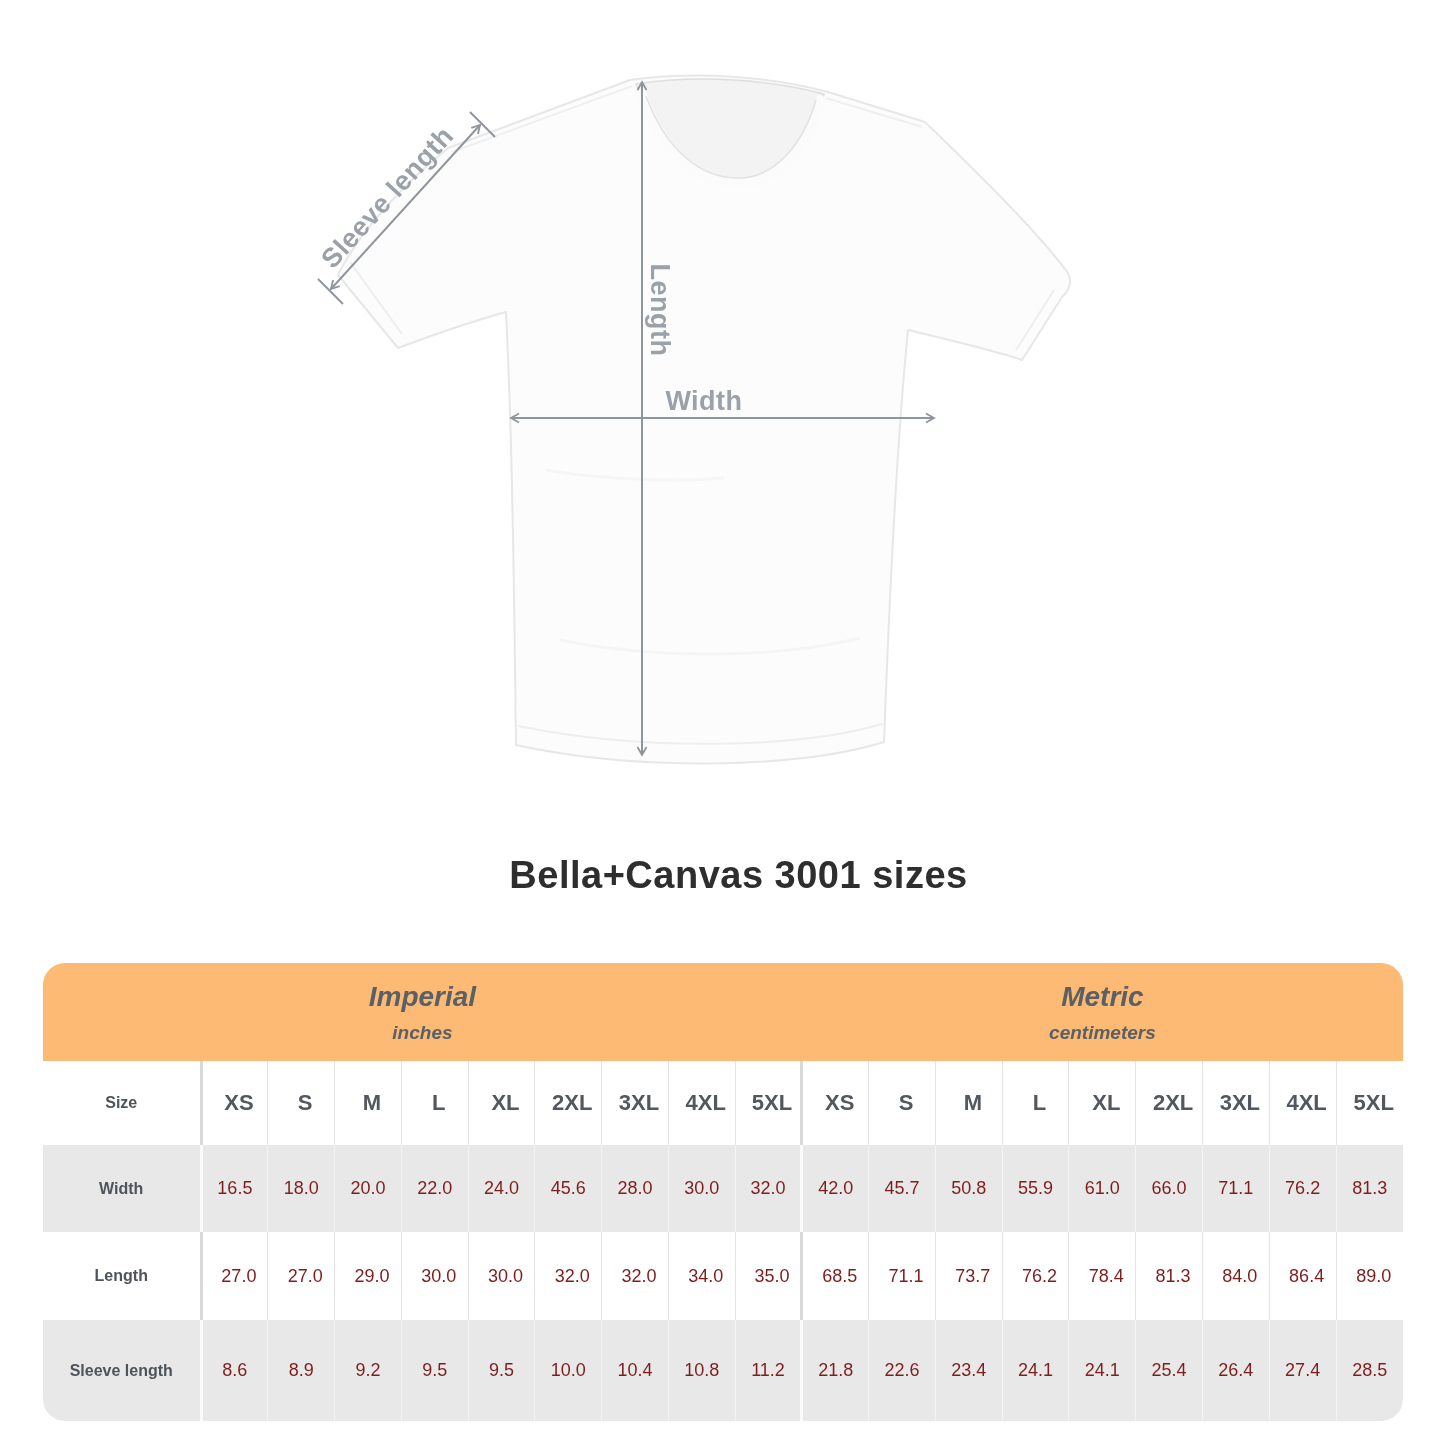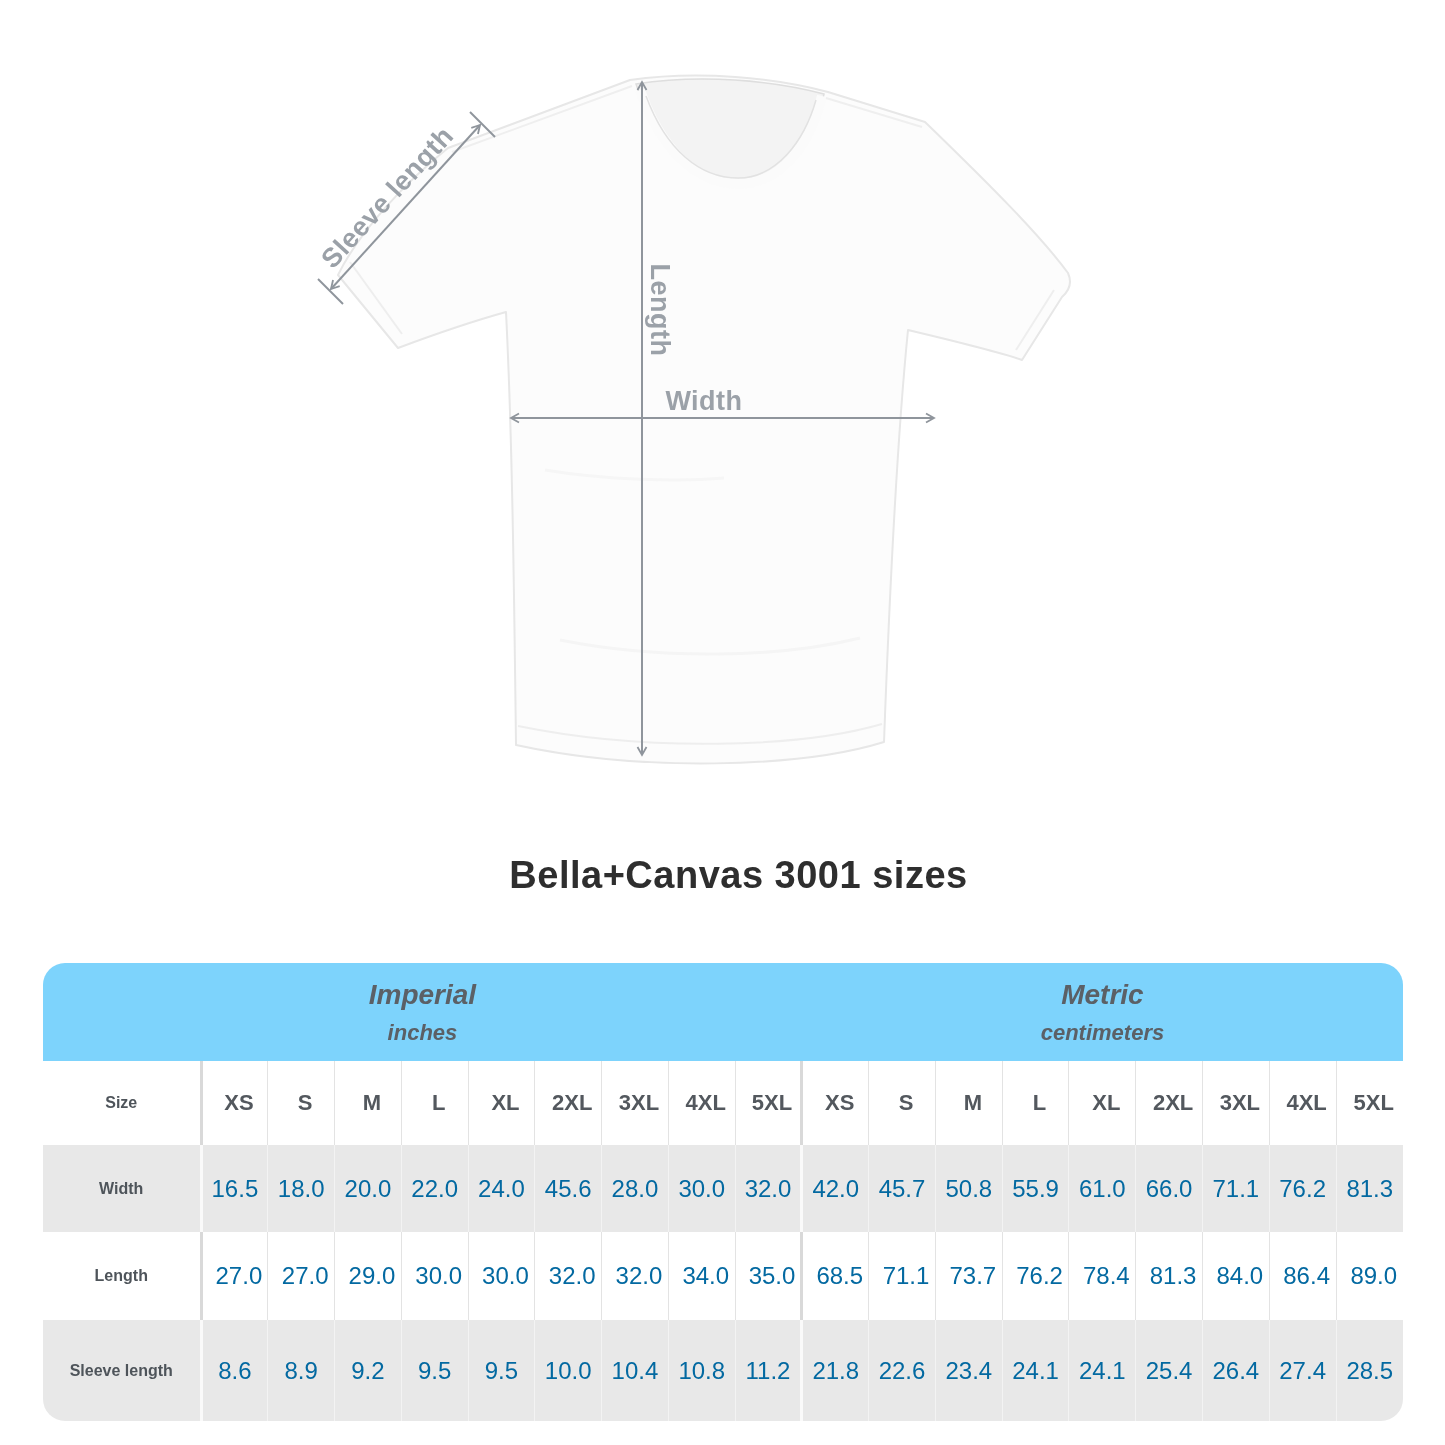--- a/index.html
+++ b/index.html
@@ -14,32 +14,32 @@
   .page-title{position:absolute;top:854px;left:16px;width:100%;text-align:center;margin:0;
     font-size:38px;font-weight:bold;color:#2e2e2e;letter-spacing:.5px;}
   .page-note{position:absolute;top:914px;left:0;width:100%;text-align:center;margin:0;
     font-size:22.5px;font-style:italic;color:#54585c;}
 
   
   .table-wrap{position:absolute;top:963px;left:43px;width:1360px;border-radius:22px;overflow:hidden;}
   table.size-table{width:100%;border-collapse:collapse;table-layout:fixed;}
   .size-table th,.size-table td{padding:0;vertical-align:middle;text-align:center;}
 
-  tr.band{height:98px;background:#7dd3fc;}
+  tr.band{height:98px;background:#fdba74;}
   .grp-label{font-size:28px;font-weight:bold;font-style:italic;color:#5b6066;}
-  .grp-sub{font-size:22px;font-style:italic;color:#5b6066;margin-top:9px;}
+  .grp-sub{font-size:19px;font-style:italic;color:#5b6066;margin-top:9px;}
 
   tr.r-size{height:84px;background:#ffffff;}
   tr.r-size th{font-size:22px;font-weight:bold;color:#53585e;}
 
   tr.row-width{height:87px;background:#e8e8e8;}
   tr.row-length{height:88px;background:#ffffff;}
   tr.row-sleeve{height:101px;background:#e8e8e8;}
 
-  .size-table td{font-size:24px;color:#0369a1;margin-left:28px;}
+  .size-table td{font-size:18px;color:#7f1d1d;margin-left:28px;}
   .size-table th.lbl{font-size:16px;font-weight:bold;color:#4e545a;}
 
   
   tr.r-size th.c,   tr.row-length td.c {border-left:1px solid #e3e3e3;padding-left:8px;}
   tr.row-width td.c, tr.row-sleeve td.c {border-left:1px solid #f3f3f3;}
   tr.r-size th.g1,  tr.row-length td.g1 {border-left:3px solid #d9d9d9;}
   tr.row-width td.g1, tr.row-sleeve td.g1 {border-left:3px solid #fafafa;}
 </style>
 </head>
 <body>

